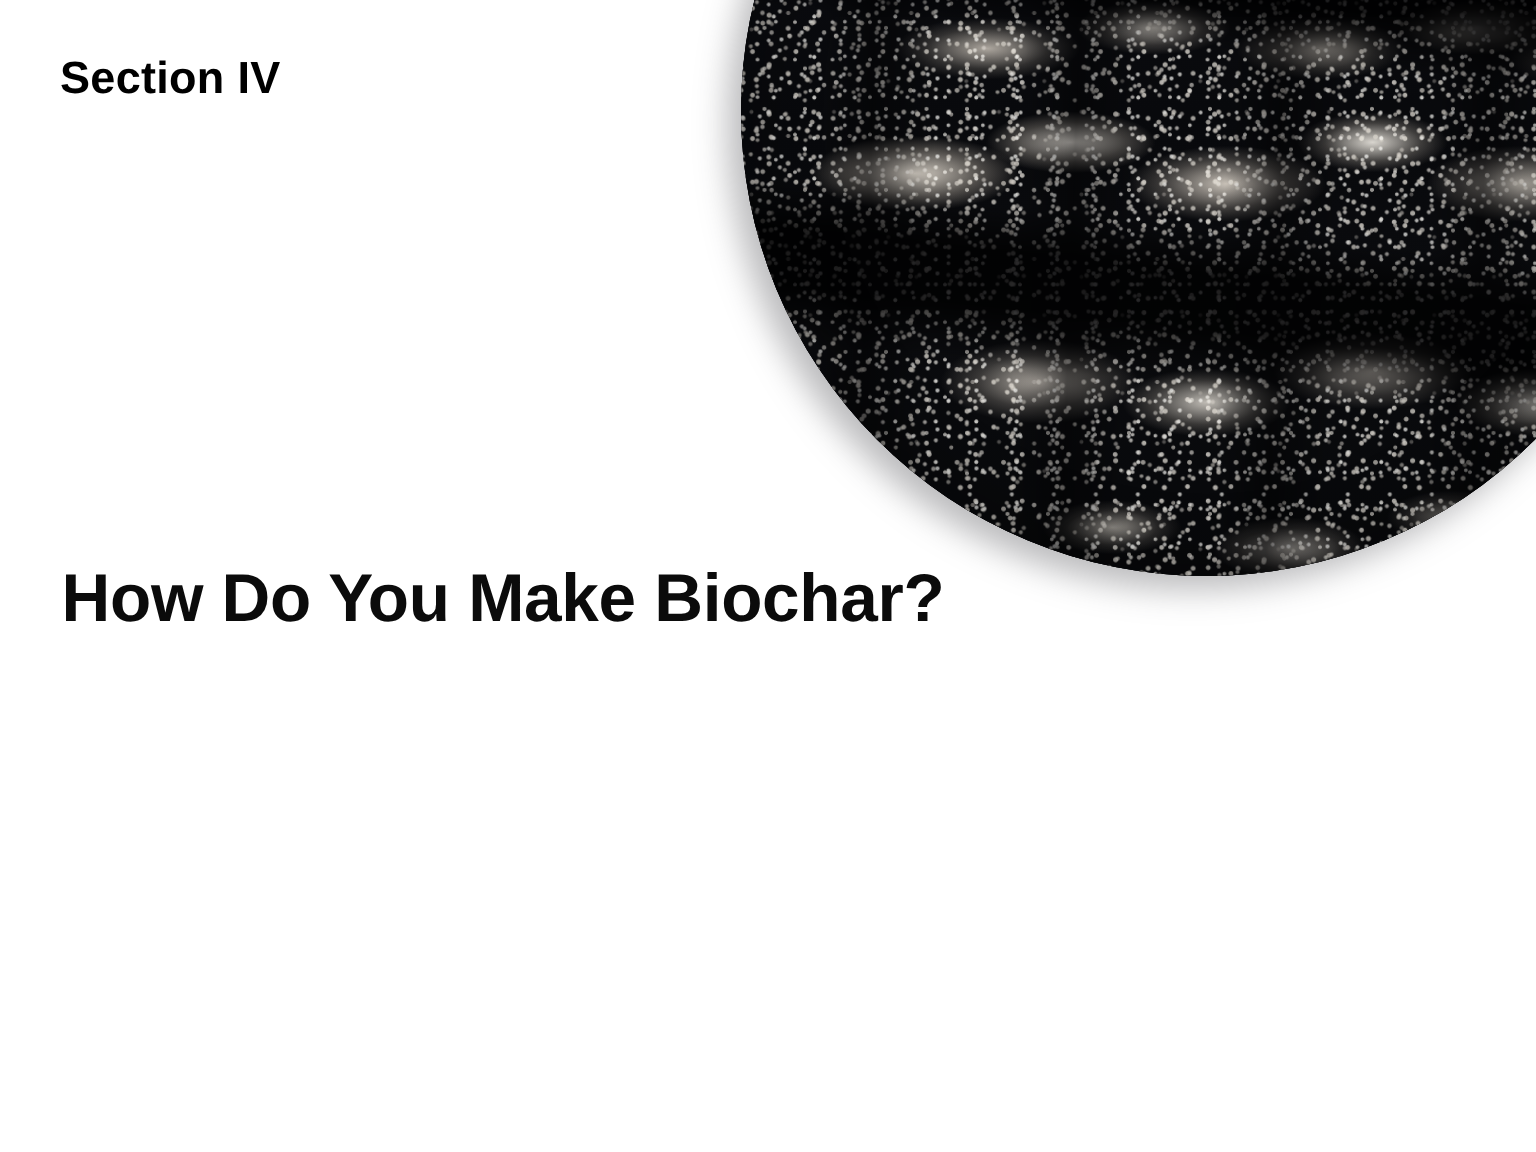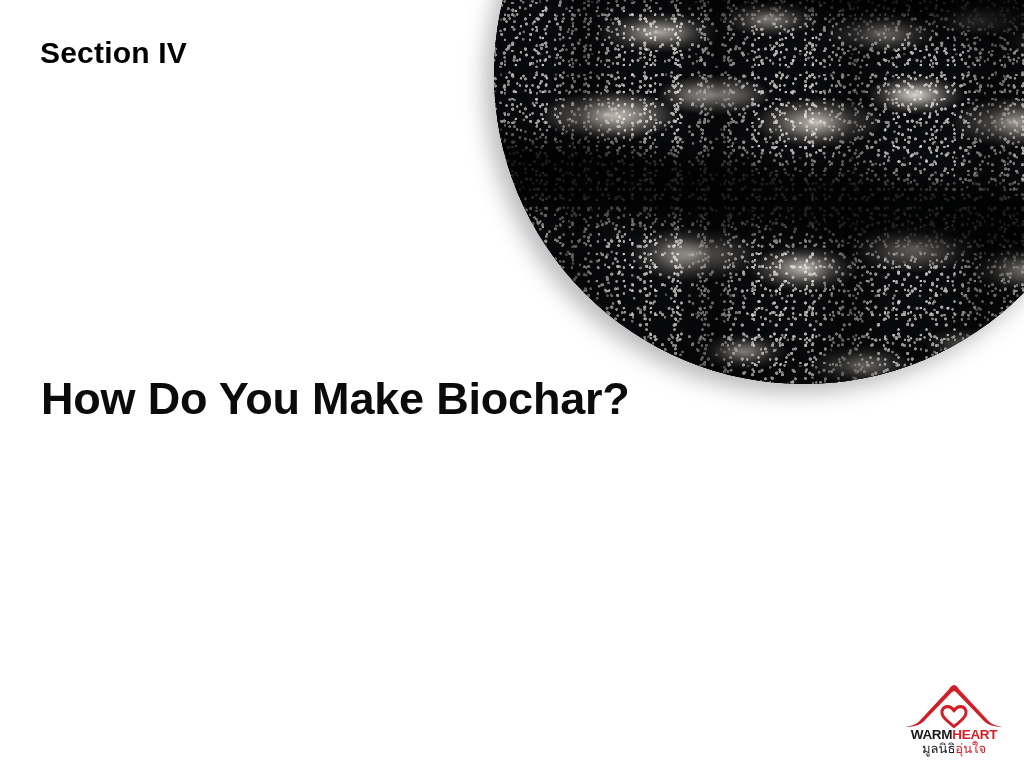--- a/index.html
+++ b/index.html
@@ -222,48 +222,14 @@
       <div class="grain"></div>
       <div class="rows"></div>
       <div class="vignette"></div>
     </div>
   </div>
 
   <div class="section-label">Section IV</div>
 
   <div class="slide-title">How Do You Make Biochar?</div>
 
-  <div class="logo">
-    <div class="logo-mark">
-      <svg viewBox="0 0 110 50" width="110" height="50" aria-hidden="true">
-
-        <path d="M55 4
-                 C 57.5 4 58.6 6.2 60.2 8.6
-                 L 90 40.5
-                 C 93 43.6 97.5 45.2 103 45.6
-                 C 96 46.4 89.6 44.6 85.4 40.6
-                 L 57.4 11.4
-                 C 56.6 10.6 55.8 10.2 55 10.2
-                 C 54.2 10.2 53.4 10.6 52.6 11.4
-                 L 24.6 40.6
-                 C 20.4 44.6 14 46.4 7 45.6
-                 C 12.5 45.2 17 43.6 20 40.5
-                 L 49.8 8.6
-                 C 51.4 6.2 52.5 4 55 4 Z" fill="#cf1f27"></path>
-
-        <path d="M55 45.5
-                 C 50.5 41.8 44.6 37.8 43.2 33.4
-                 C 41.9 29.3 44.6 25.6 48.3 25.6
-                 C 51 25.6 53.6 27.3 55 29.8
-                 C 56.4 27.3 59 25.6 61.7 25.6
-                 C 65.4 25.6 68.1 29.3 66.8 33.4
-                 C 65.4 37.8 59.5 41.8 55 45.5 Z" fill="none" stroke="#cf1f27" stroke-width="3.1" stroke-linejoin="round"></path>
-      </svg>
-    </div>
-    <div class="logo-wordmark">
-      <span class="warm">WARM</span><span class="heart">HEART</span>
-    </div>
-    <div class="logo-thai">
-      <span class="thai-black">มูลนิธิ</span><span class="thai-red">อุ่นใจ</span>
-    </div>
-  </div>
 
 </div>
 
 </body></html>

